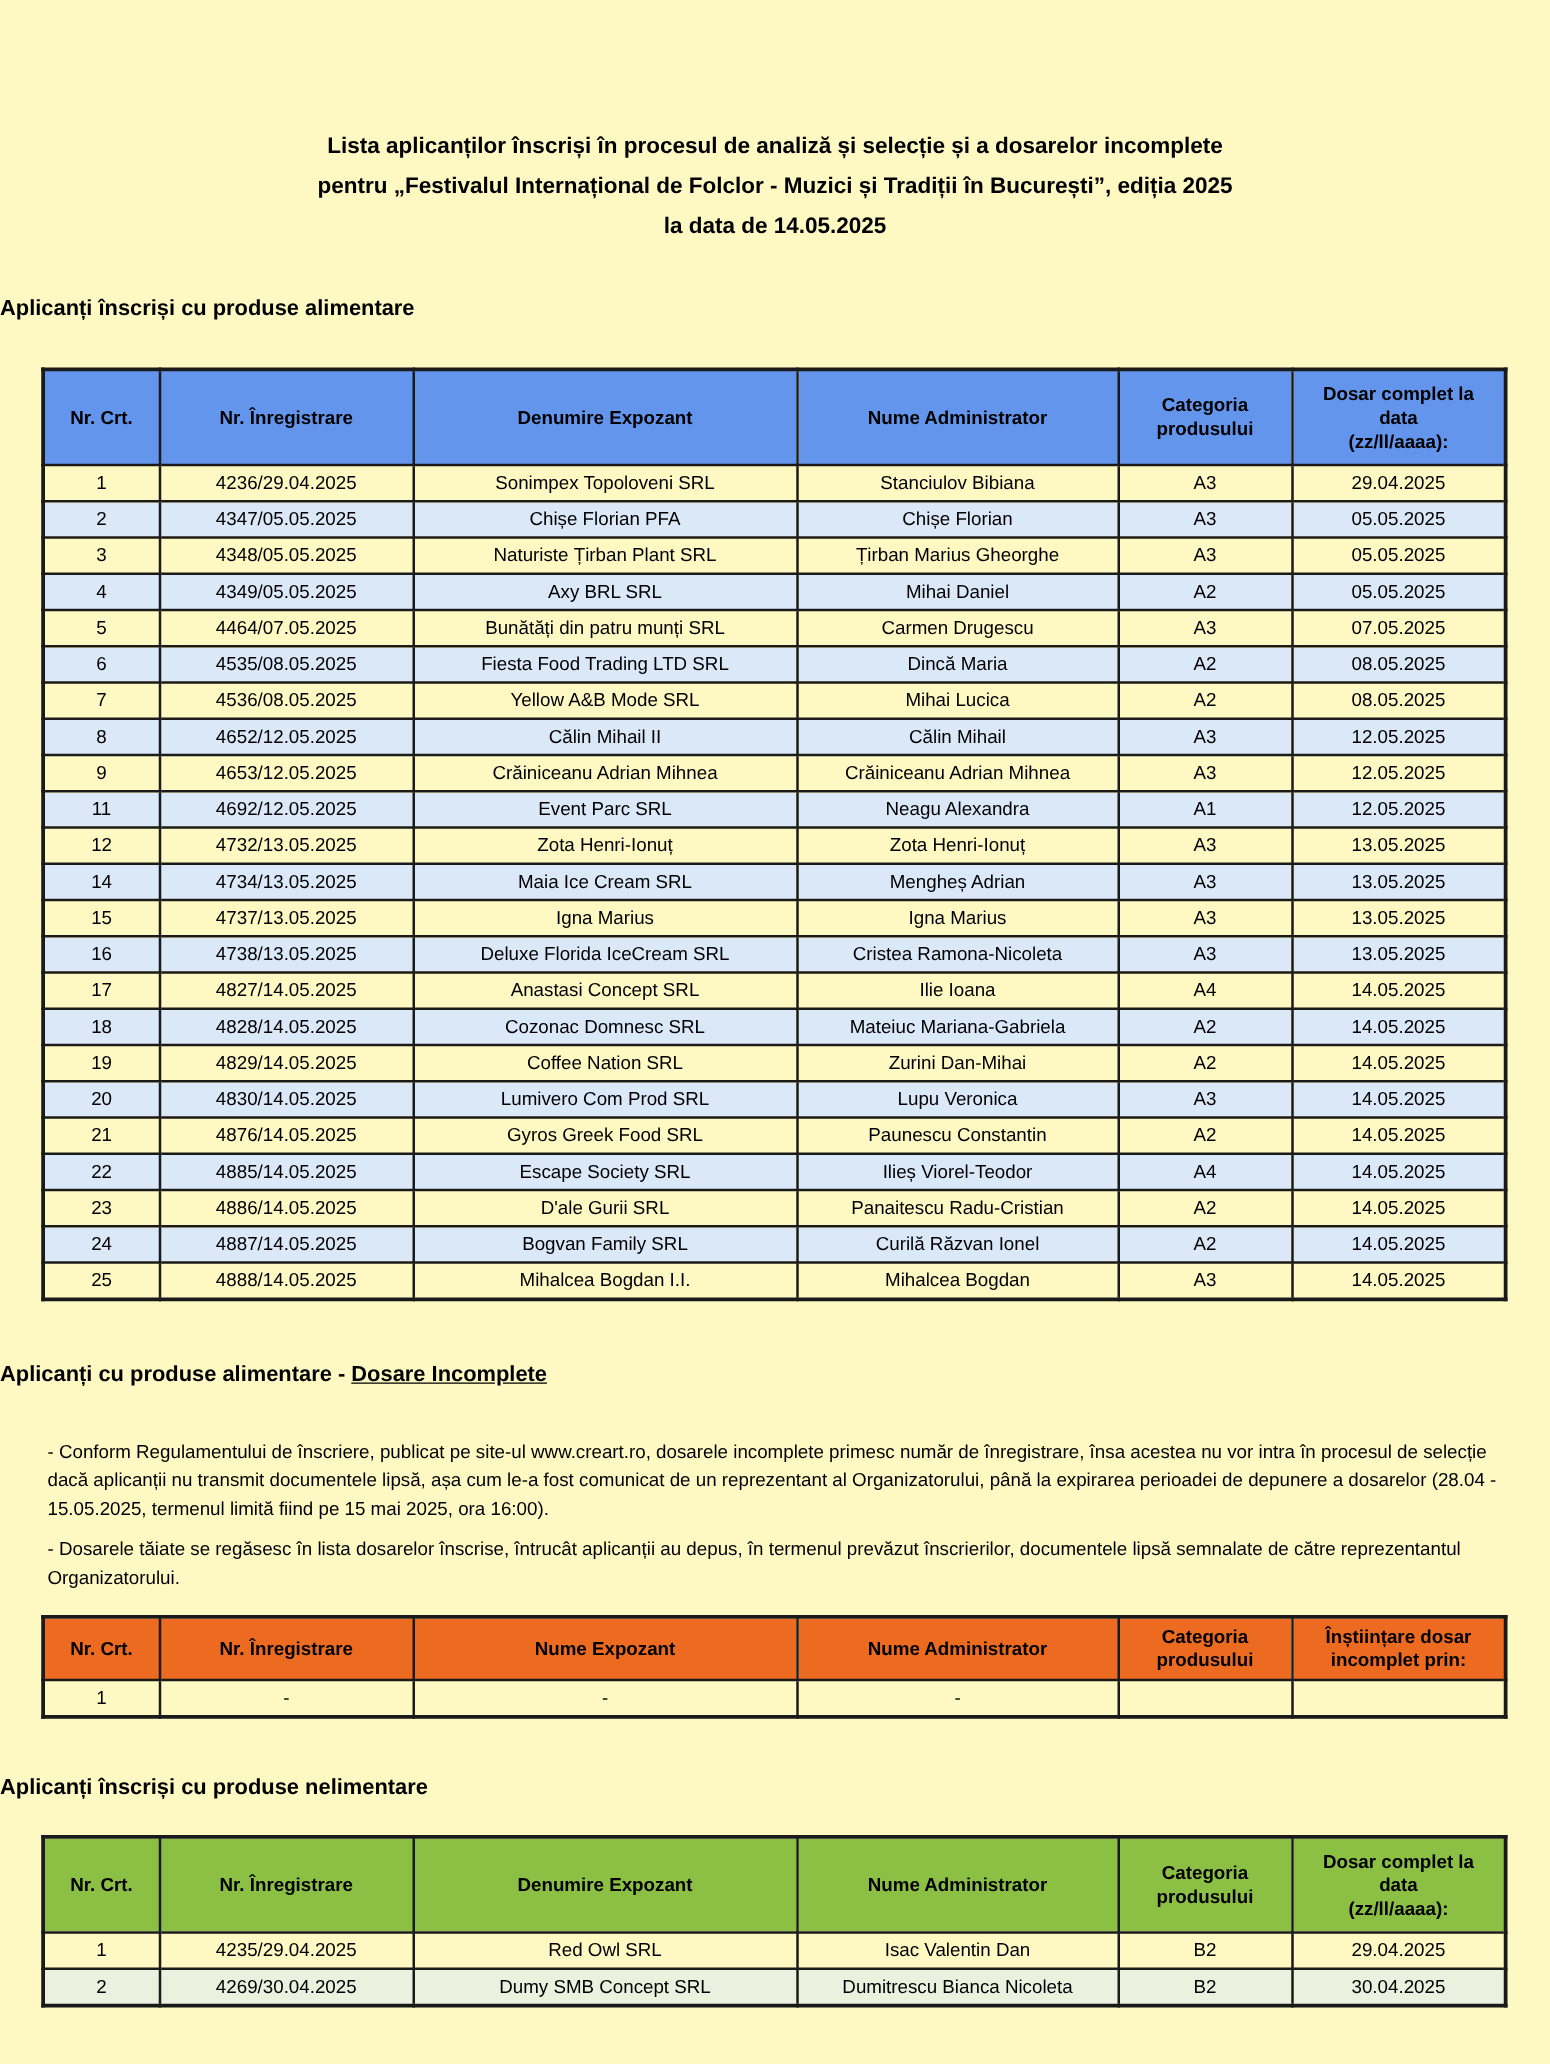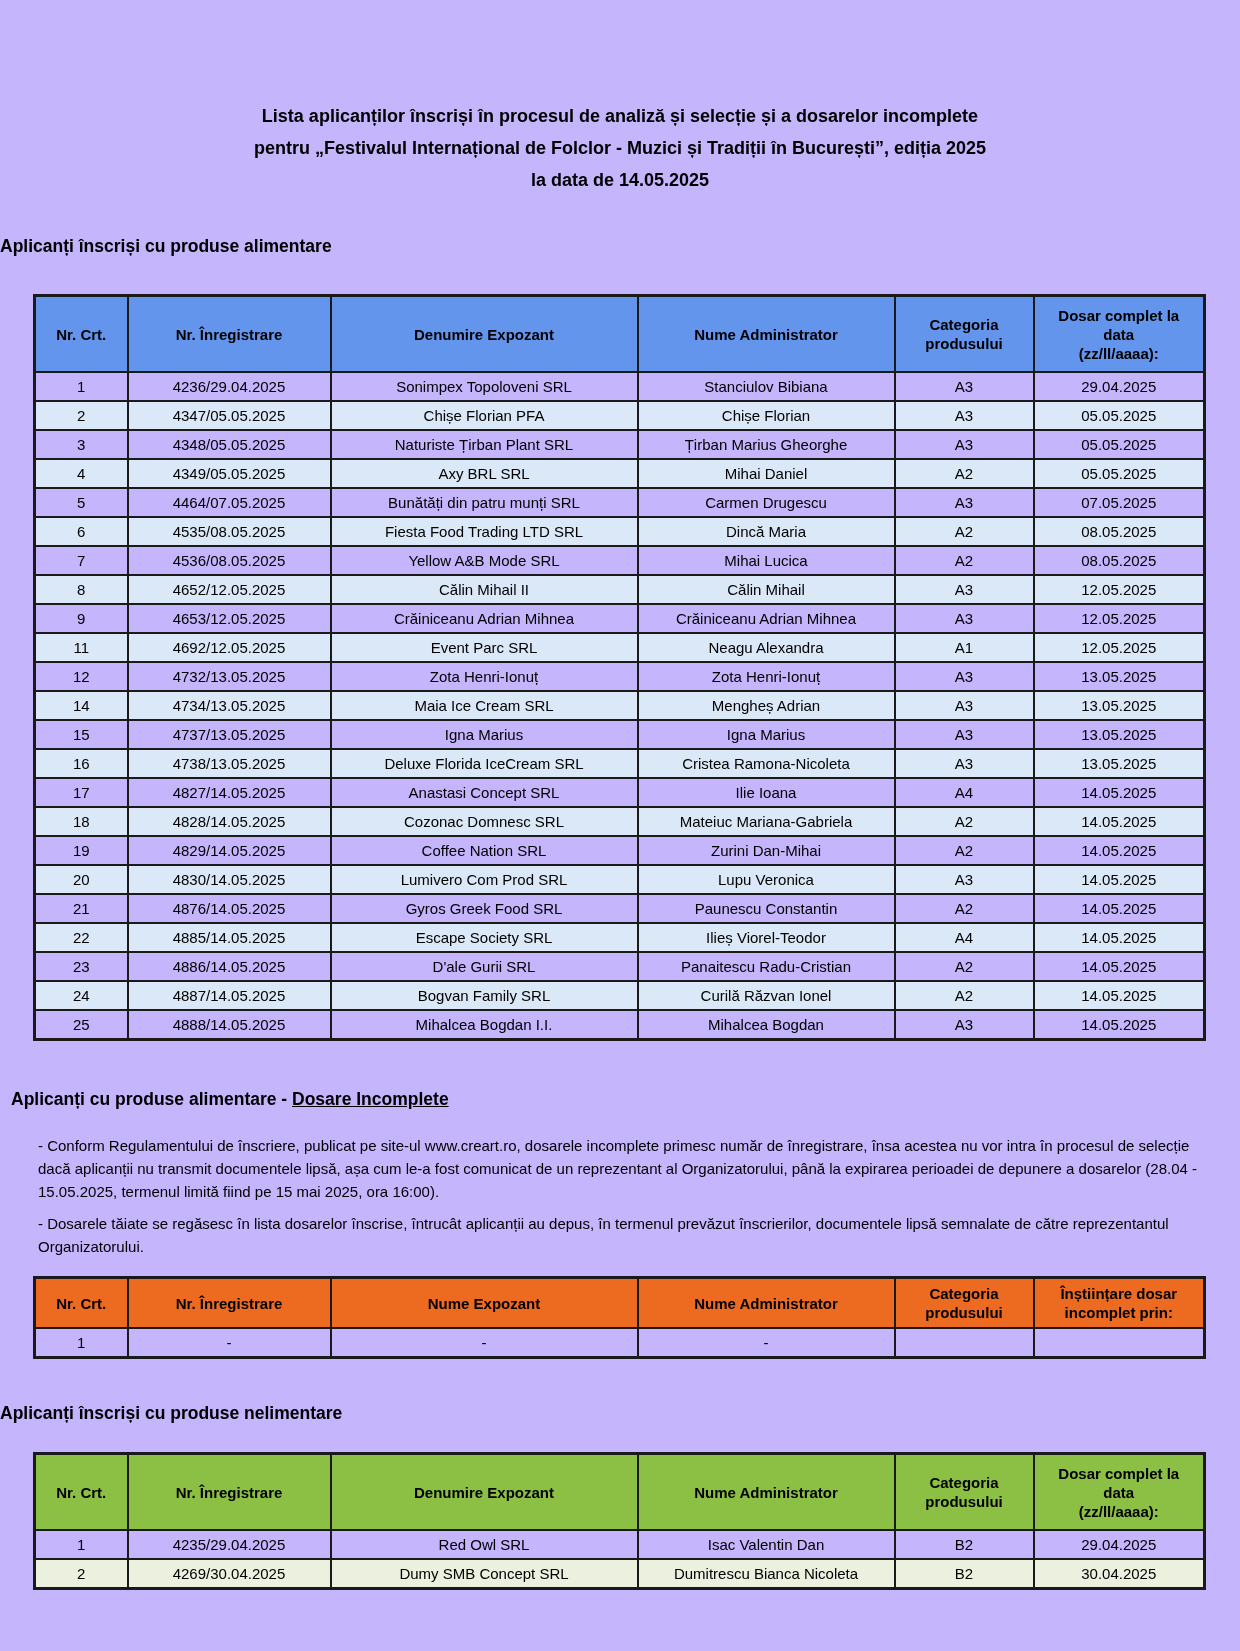--- a/index.html
+++ b/index.html
@@ -1,38 +1,38 @@
 <!DOCTYPE html>
 <html><head>
 <meta charset="utf-8">
 <style>
   html, body { margin: 0; padding: 0; background: #ffffff; }
   .page {
     width: 1240px;
     min-height: 1651px;
-    background: #c4b5fd;
+    background: #fef9c3;
     color: #000000;
     font-family: "Liberation Sans", "DejaVu Sans", sans-serif;
     overflow: hidden;
   }
   .title {
     padding-top: 100px;
     text-align: center;
     font-weight: bold;
     font-size: 18px;
     line-height: 32px;
   }
   .section-heading {
     text-align: left;
     font-weight: bold;
     font-size: 17.5px;
     margin: 0;
   }
   #heading-food { margin-top: 40px; }
-  #heading-incomplete { margin-top: 48px; padding-left: 11px; }
+  #heading-incomplete { margin-top: 48px; }
   #heading-nonfood { margin-top: 44px; }
   .underline { text-decoration: underline; }
 
   table.data-table {
     border-collapse: collapse;
     table-layout: fixed;
     width: 1170px;
     margin-left: 33px;
     border: 3px solid #1a1a1a;
   }
@@ -63,21 +63,21 @@
   .incomplete-table th { height: 40px; }
 
   .food-table thead th { background: #6495ED; }
   .incomplete-table thead th { background: #ED6B21; }
   .nonfood-table thead th { background: #8CC044; }
 
   .food-table tbody tr:nth-child(even) { background: #DBE8F7; }
   .nonfood-table tbody tr:nth-child(even) { background: #EBF1DE; }
 
   .note {
-    margin: 24px 38px 0 38px;
+    margin: 40px 38px 0 38px;
     font-size: 15px;
     line-height: 23px;
     text-align: left;
   }
   .note + .note { margin-top: 9px; }
 </style>
 </head>
 <body>
 
 <div class="page">

